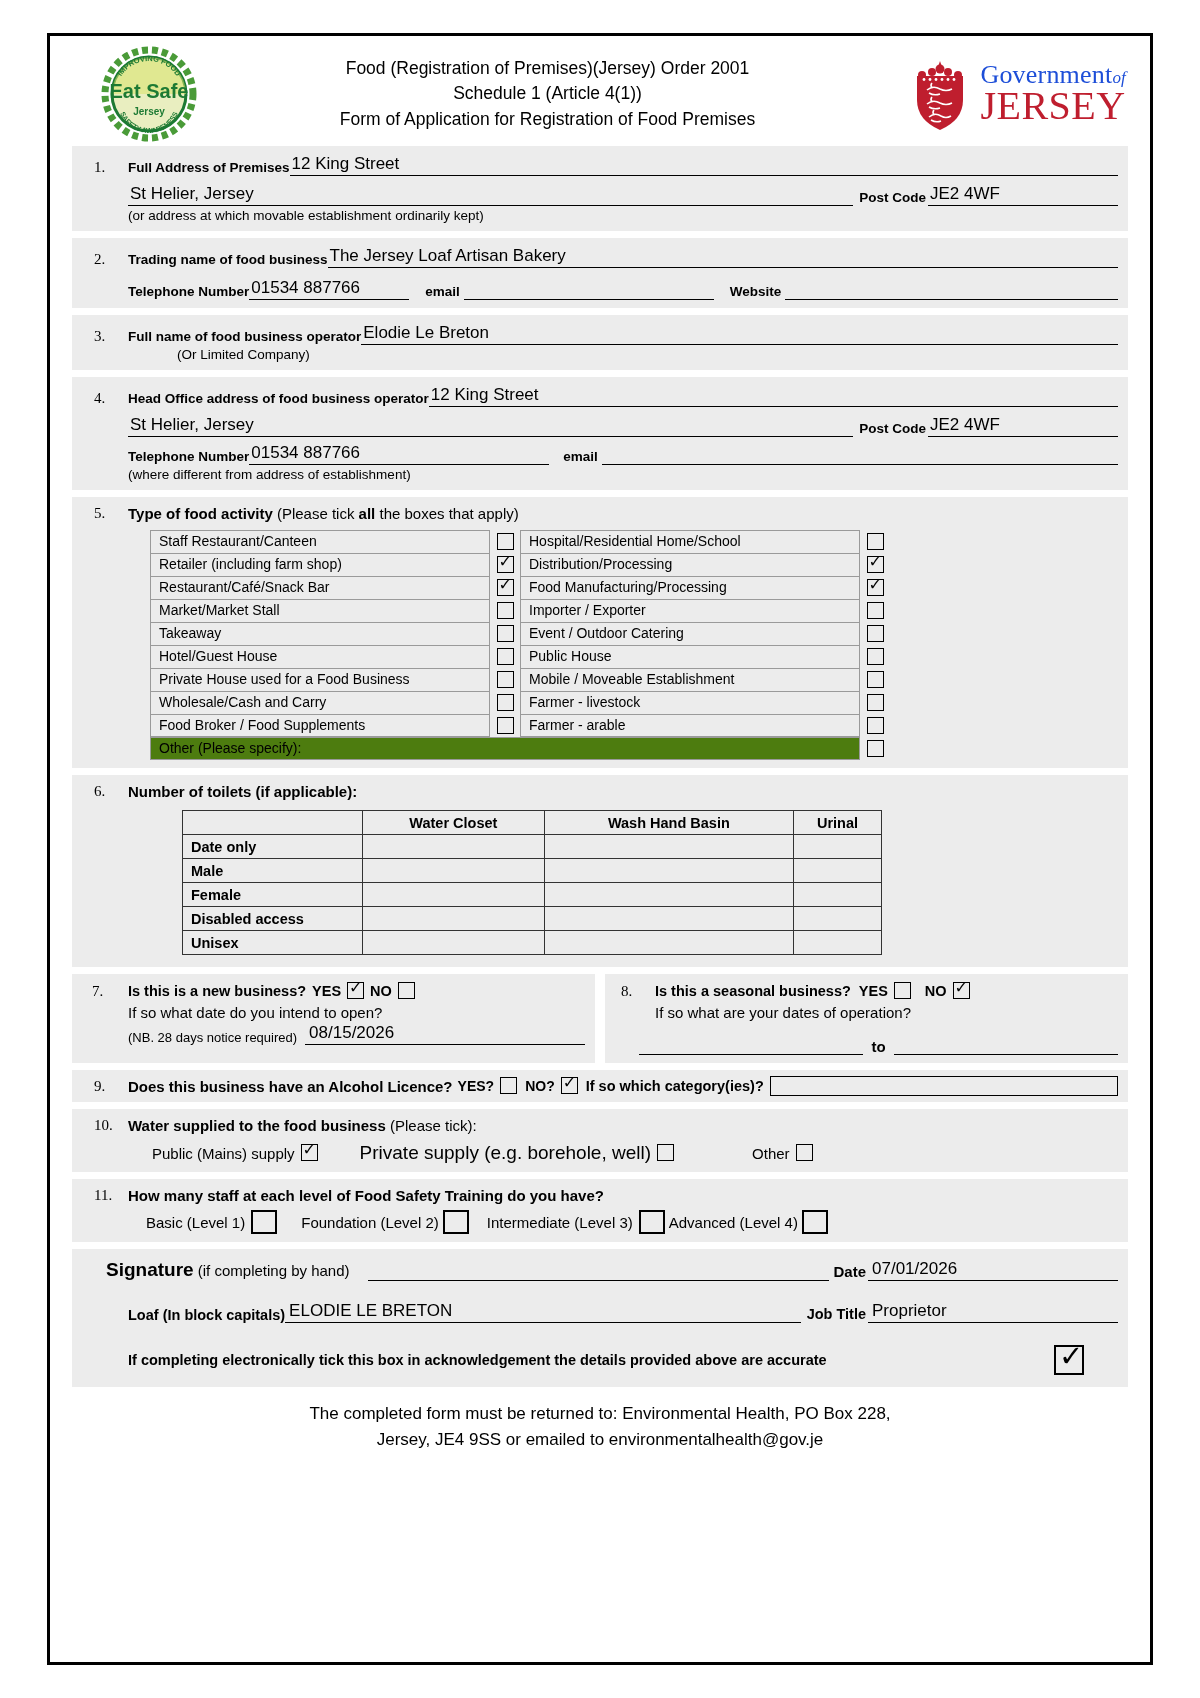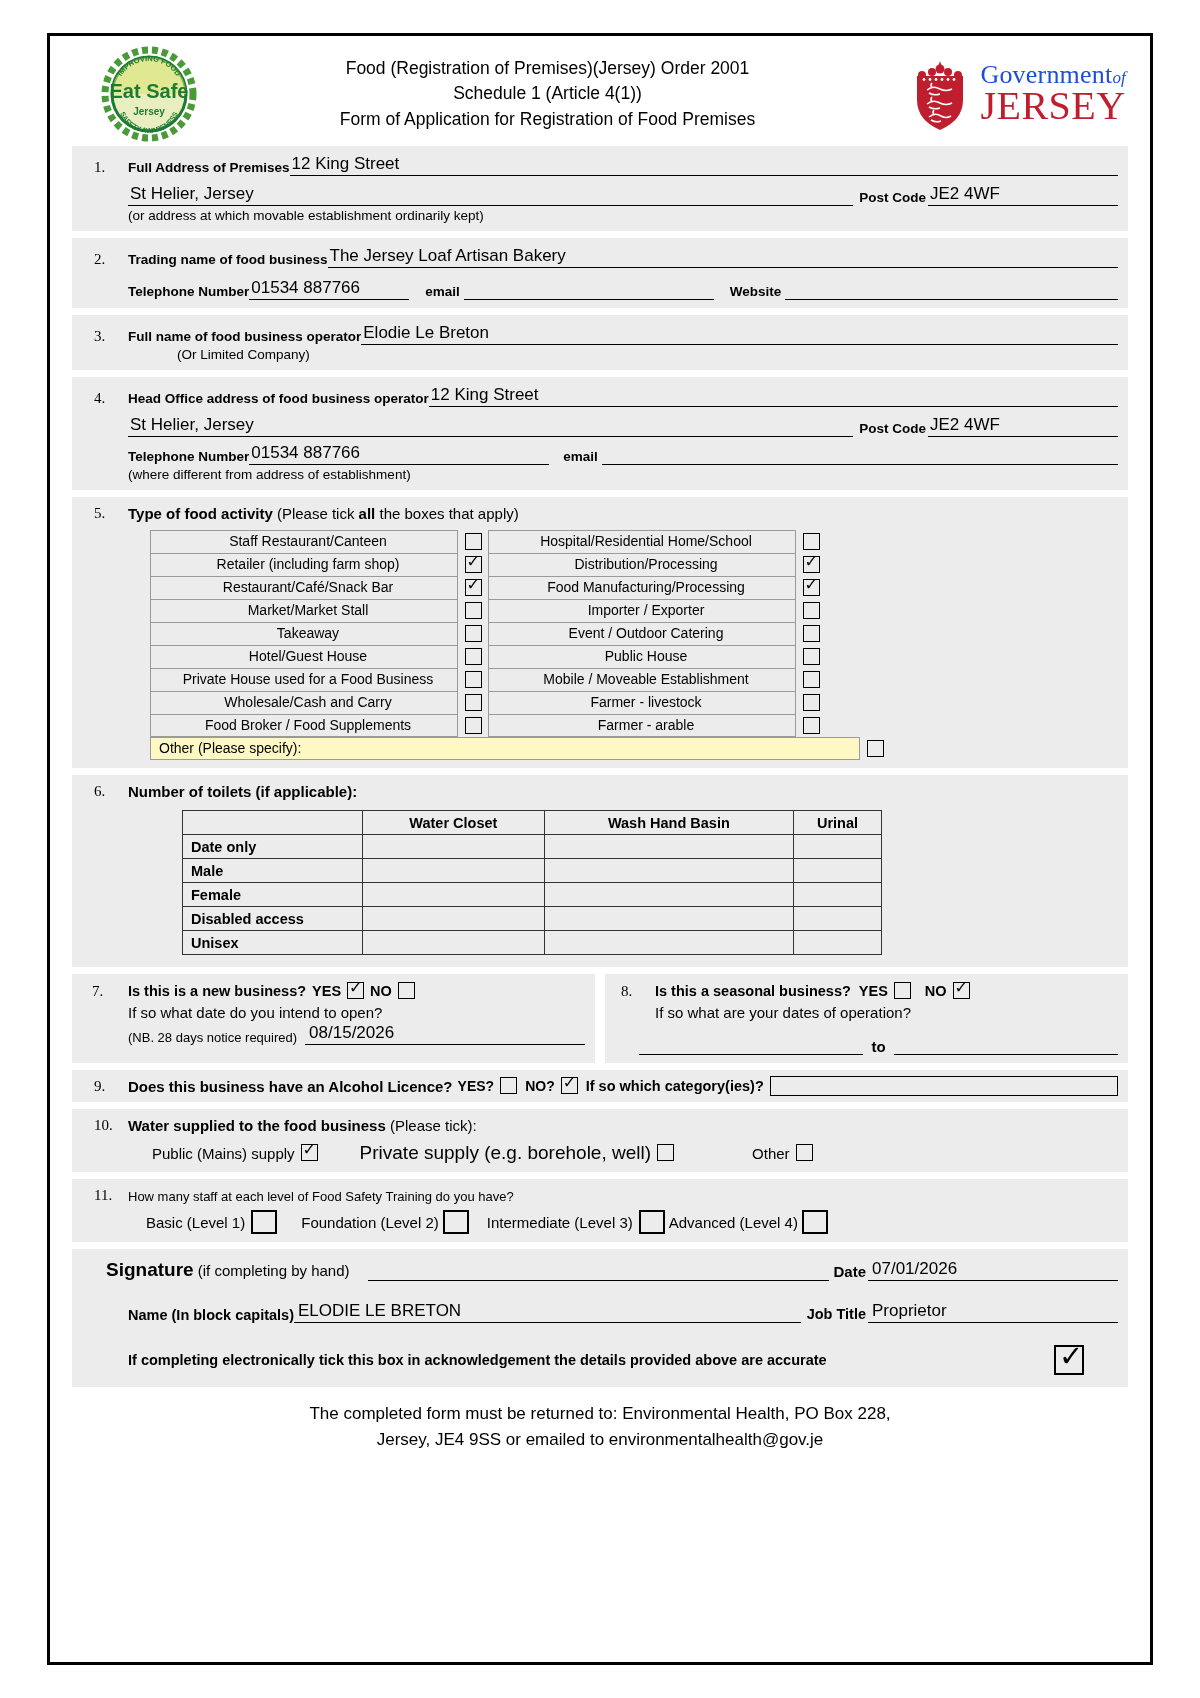--- a/index.html
+++ b/index.html
@@ -78,21 +78,21 @@
     position: absolute; left: 2px; bottom: 1px;
     font-size: 17px; font-family: "Liberation Sans", sans-serif;
     white-space: nowrap;
   }
   .fill.w-pc { flex: 0 0 190px; }
   .sub { font-size: 13.5px; padding-left: 46px; margin-top: 2px; }
   .hint { font-size: 13px; }
 
   
   .act-wrap { display: flex; margin: 8px 0 0 68px; width: 740px; }
-  .act-col { width: 308px; text-align: center; }
+  .act-col { width: 340px; }
   .act-cell {
     border: 1px solid #9a9a9a;
     border-bottom: none;
     height: 23px; line-height: 21px;
     padding-left: 8px; font-size: 14px;
     background: #ececec;
   }
   .act-col .act-cell:last-child { border-bottom: 1px solid #9a9a9a; }
   .cb-col { width: 30px; display: flex; flex-direction: column; align-items: center; }
   .cb-col .cbrow { height: 23px; display: flex; align-items: center; }
@@ -103,21 +103,21 @@
   }
   .cb.checked::after {
     content: "✓";
     position: absolute; left: 1px; top: -4px;
     font-size: 16px; line-height: 17px; font-weight: bold;
     font-family: "DejaVu Sans", sans-serif;
   }
   .act-other {
     border: 1px solid #9a9a9a; height: 23px; line-height: 21px;
     padding-left: 8px; font-size: 14px; width: 710px; margin-left: 68px;
-    background: #fef9c3;
+    background: #4d7c0f;
   }
 
   
   .toilets {
     border-collapse: collapse; margin: 10px 0 4px 100px;
     width: 700px; font-size: 14.5px;
   }
   .toilets th, .toilets td {
     border: 1.3px solid #333; height: 24px;
     background: #ececec;
@@ -525,21 +525,21 @@
       <div style="font-size:19px;margin-left:42px">Private supply (e.g. borehole, well)</div>
       <span class="cb" style="margin:0 0 2px 6px"></span>
       <div style="font-size:15px;margin-left:78px">Other</div>
       <span class="cb" style="margin:0 0 2px 6px"></span>
     </div>
   </div>
 
   <div class="sec">
     <div class="row">
       <div class="num" style="align-self:center">11.</div>
-      <div style="font-size:13px;font-weight:normal">How many staff at each level of Food Safety Training do you have?</div>
+      <div style="font-size:15px;font-weight:bold">How many staff at each level of Food Safety Training do you have?</div>
     </div>
     <div style="display:flex;align-items:center;padding-left:64px;margin-top:6px">
       <div style="font-size:15px">Basic (Level 1)</div>
       <span class="boxin" style="margin-left:6px"></span>
       <div style="font-size:15px;margin-left:24px">Foundation (Level 2)</div>
       <span class="boxin" style="margin-left:4px"></span>
       <div style="font-size:15px;margin-left:18px">Intermediate  (Level 3)</div>
       <span class="boxin" style="margin-left:6px"></span>
       <div style="font-size:15px;margin-left:4px">Advanced (Level 4)</div>
       <span class="boxin" style="margin-left:4px"></span>
@@ -553,21 +553,21 @@
       </div>
       <div class="line-blank" style="flex:1;margin-left:18px;height:22px">
         <span class="val-on-line"></span>
       </div>
       <div style="font-size:15px;font-weight:bold;padding:0 2px 1px 4px">Date</div>
       <div class="line-blank" style="flex:0 0 250px;height:22px">
         <span class="val-on-line">07/01/2026</span>
       </div>
     </div>
     <div style="display:flex;align-items:flex-end;margin-top:20px">
-      <div style="font-size:14.5px;font-weight:bold;padding-left:46px">Name (In block capitals)</div>
+      <div style="font-size:14.5px;font-weight:bold;padding-left:46px">Loaf (In block capitals)</div>
       <div class="line-blank" style="flex:1;height:22px">
         <span class="val-on-line">ELODIE LE BRETON</span>
       </div>
       <div style="font-size:14.5px;font-weight:bold;padding:0 2px 1px 6px">Job Title</div>
       <div class="line-blank" style="flex:0 0 250px;height:22px">
         <span class="val-on-line">Proprietor</span>
       </div>
     </div>
     <div style="display:flex;align-items:center;margin-top:22px;padding-left:46px">
       <div style="font-size:14.5px;font-weight:bold;flex:1">If completing electronically tick this box in acknowledgement the details provided above are accurate</div>

